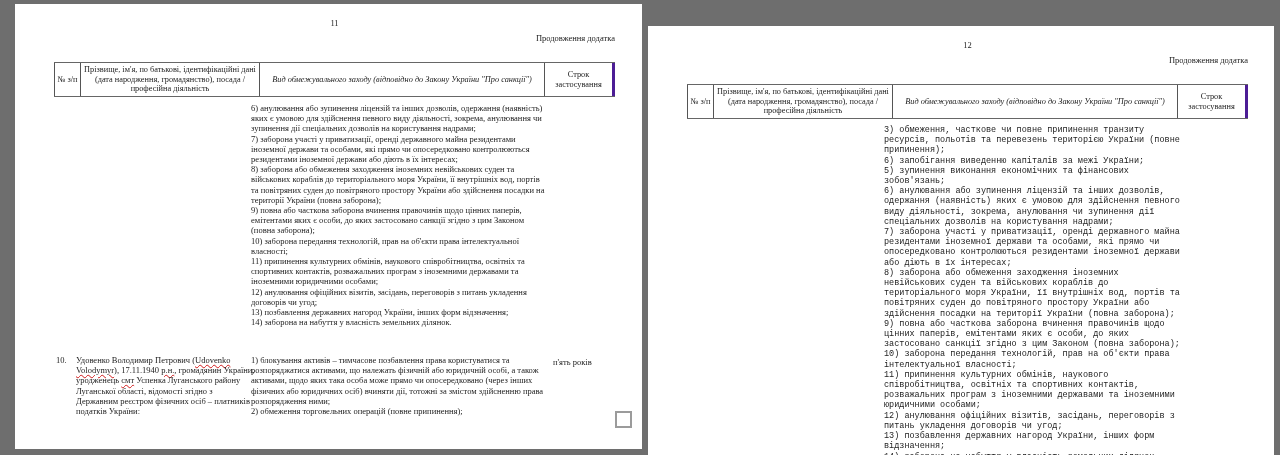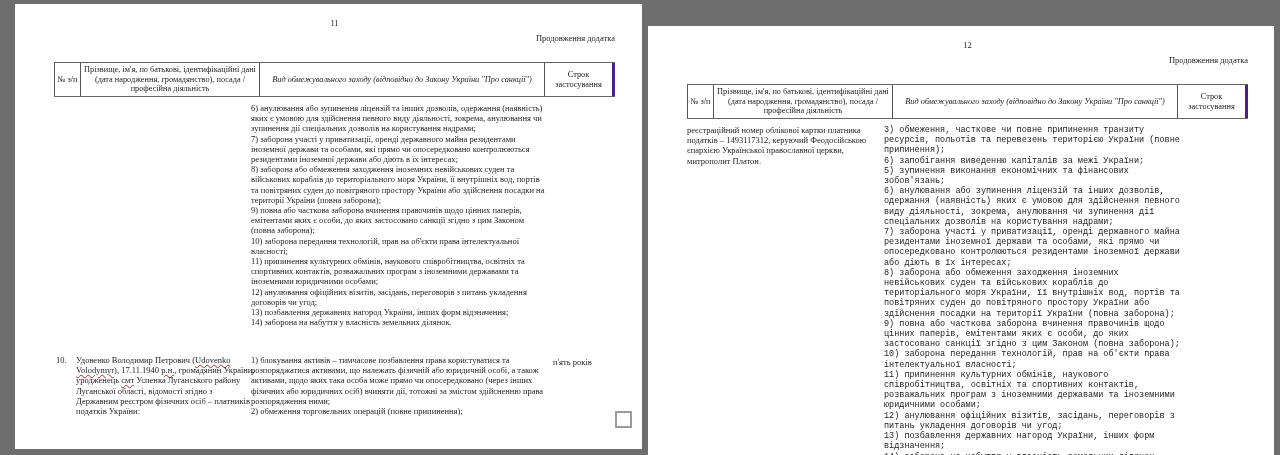--- a/index.html
+++ b/index.html
@@ -105,21 +105,20 @@
   <div class="page-num">12</div>
   <div class="cont-label">Продовження додатка</div>
 
   <div class="thead">
     <div class="th col-num">№ з/п</div>
     <div class="th col-person">Прізвище, ім'я, по батькові, ідентифікаційні дані (дата народження, громадянство), посада / професійна діяльність</div>
     <div class="th col-measure">Вид обмежувального заходу (відповідно до Закону України "Про санкції")</div>
     <div class="th col-term">Строк застосування</div>
   </div>
 
-  <div class="textblock carry-person-2">реєстраційний номер облікової картки платника податків – 1493117312, керуючий Феодосійською єпархією Української православної церкви, митрополит Платон.</div>
   <div class="textblock carry-measures-2">
       <div class="measure-line">3) обмеження, часткове чи повне припинення транзиту ресурсів, польотів та перевезень територією України (повне припинення);</div>
       <div class="measure-line">6) запобігання виведенню капіталів за межі України;</div>
       <div class="measure-line">5) зупинення виконання економічних та фінансових зобов'язань;</div>
       <div class="measure-line">6) анулювання або зупинення ліцензій та інших дозволів, одержання (наявність) яких є умовою для здійснення певного виду діяльності, зокрема, анулювання чи зупинення дії спеціальних дозволів на користування надрами;</div>
       <div class="measure-line">7) заборона участі у приватизації, оренді державного майна резидентами іноземної держави та особами, які прямо чи опосередковано контролюються резидентами іноземної держави або діють в їх інтересах;</div>
       <div class="measure-line">8) заборона або обмеження заходження іноземних невійськових суден та військових кораблів до територіального моря України, її внутрішніх вод, портів та повітряних суден до повітряного простору України або здійснення посадки на території України (повна заборона);</div>
       <div class="measure-line">9) повна або часткова заборона вчинення правочинів щодо цінних паперів, емітентами яких є особи, до яких застосовано санкції згідно з цим Законом (повна заборона);</div>
       <div class="measure-line">10) заборона передання технологій, прав на об'єкти права інтелектуальної власності;</div>
       <div class="measure-line">11) припинення культурних обмінів, наукового співробітництва, освітніх та спортивних контактів, розважальних програм з іноземними державами та іноземними юридичними особами;</div>

